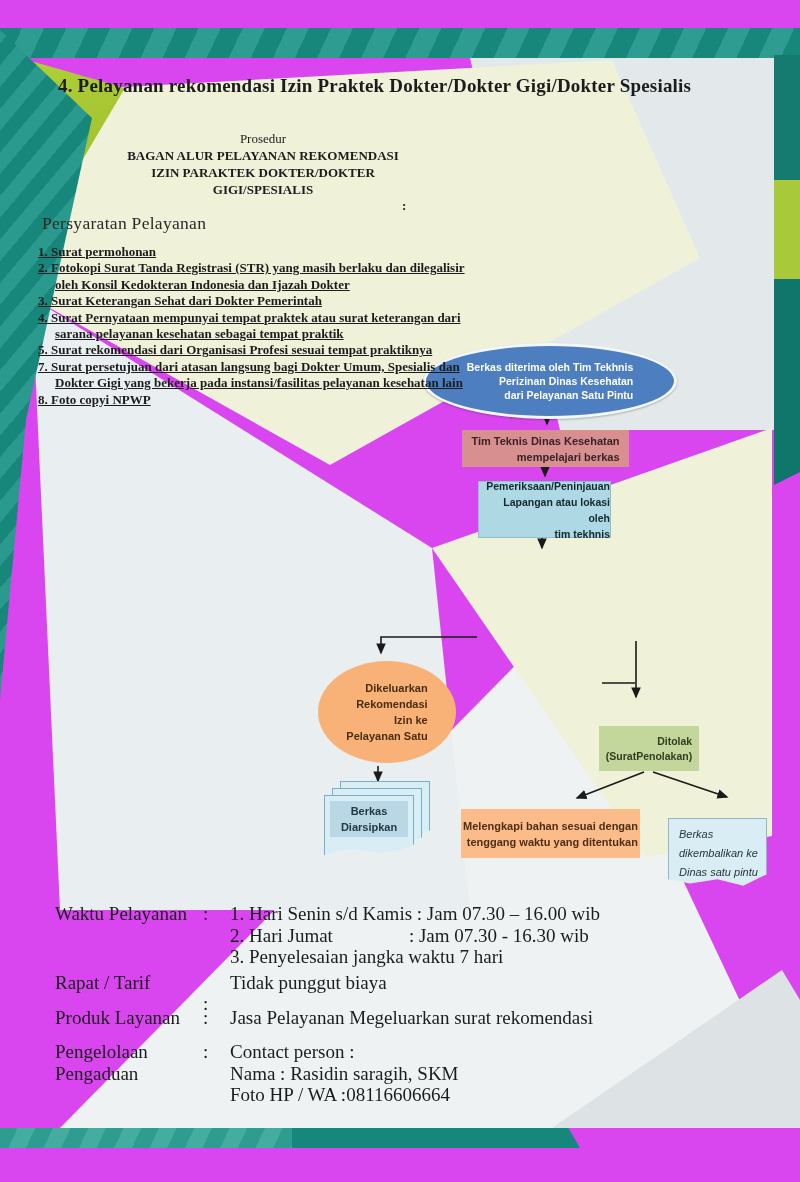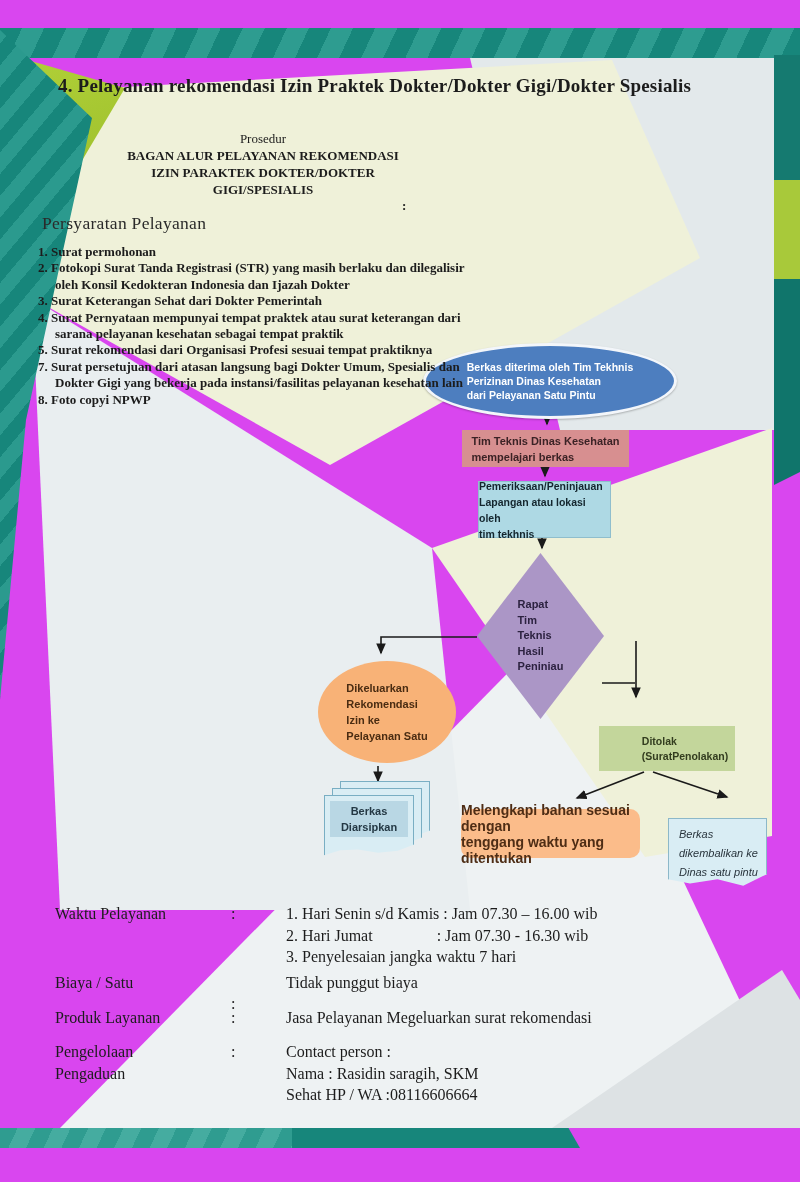--- a/index.html
+++ b/index.html
@@ -40,56 +40,56 @@
     clip-path:polygon(0 0,96% 0,100% 100%,0 100%);}
   
   .doc-title{left:58px;top:75px;width:700px;font-size:19px;font-weight:bold;
     letter-spacing:.2px;z-index:6;}
   .proc-block{left:103px;top:130px;width:320px;text-align:center;font-size:13px;
     line-height:17px;z-index:6;}
   .proc-block .bold{font-weight:bold;}
   .lone-colon-top{left:402px;top:198px;font-size:13px;font-weight:bold;z-index:6;}
   .req-heading{left:42px;top:213px;font-size:17.5px;letter-spacing:.3px;color:#2a2a2a;z-index:6;}
   .req-list{left:38px;top:244px;width:442px;z-index:6;font-size:13px;font-weight:bold;
-    line-height:16.4px;}
+    line-height:16.4px;text-decoration:underline;}
   .req-list ol{list-style:none;margin:0;padding:0;}
   .req-list li{padding-left:17px;text-indent:-17px;}
   
   .node{position:absolute;z-index:4;display:flex;align-items:center;justify-content:center;
-    text-align:left;font-family:"Liberation Sans",sans-serif;font-weight:bold;
+    text-align:right;font-family:"Liberation Sans",sans-serif;font-weight:bold;
     white-space:pre-line;}
   .n-start{left:423px;top:343px;width:248px;height:70px;border-radius:50%;
     border:3px solid #f3f6fa;color:#fff;font-size:10.5px;line-height:14px;
     box-shadow:0 1px 2px rgba(0,0,0,.25);}
   .n-study{left:462px;top:430px;width:167px;height:37px;font-size:11px;line-height:16px;color:#3b2225;}
   .n-inspect{left:478px;top:481px;width:131px;height:55px;font-size:10.5px;line-height:16px;
     color:#14262e;border:1px solid #8fbecd;}
   .n-decision{left:477px;top:553px;width:127px;height:166px;font-size:11px;line-height:15.5px;
     color:#2c2240;clip-path:polygon(50% 0,100% 50%,50% 100%,0 50%);}
   .n-issued{left:318px;top:661px;width:138px;height:102px;border-radius:50%;
     font-size:11px;line-height:16px;color:#4a2c12;}
   .n-rejected{left:599px;top:726px;width:100px;height:45px;font-size:10.5px;line-height:15px;color:#333d1f;}
-  .n-complete{left:461px;top:809px;width:179px;height:49px;border-radius:10px;
-    font-size:14px;line-height:16px;color:#4e2d15;}
+  .n-complete{left:461px;top:809px;width:179px;height:49px;border-radius:0;
+    font-size:11px;line-height:16px;color:#4e2d15;}
   .doc-shape{position:absolute;z-index:4;border:1.5px solid #79aec3;
     clip-path:polygon(0 0,100% 0,100% 80%,82% 90%,60% 93%,38% 88%,18% 89%,0 97%);}
   .docs-back{left:340px;top:781px;width:88px;height:60px;}
   .docs-mid{left:332px;top:788px;width:88px;height:60px;}
   .docs-front{left:324px;top:795px;width:88px;height:60px;display:flex;align-items:flex-start;justify-content:center;}
   .docs-label{margin-top:5px;width:78px;height:36px;display:flex;align-items:center;justify-content:center;
     text-align:center;font-family:"Liberation Sans",sans-serif;font-weight:bold;font-size:11px;
     line-height:16px;color:#243844;white-space:pre-line;}
   .n-returned{left:668px;top:818px;width:99px;height:72px;z-index:4;position:absolute;
     border:1px solid #8cb8c9;font-family:"Liberation Sans",sans-serif;font-style:italic;
     font-size:11px;line-height:19px;color:#28343c;padding:6px 4px 0 10px;box-sizing:border-box;
     white-space:pre-line;clip-path:polygon(0 0,100% 0,100% 78%,76% 94%,50% 85%,22px 91%,0 85%);}
   .flow-svg{position:absolute;left:0;top:0;z-index:3;pointer-events:none;}
   
   .info-row{position:absolute;left:55px;width:660px;display:flex;z-index:6;
-    font-size:16px;line-height:21.5px;gap:28px;}
+    font-size:19px;line-height:21.5px;}
   .info-label{width:148px;white-space:pre-line;flex:none;}
   .info-colon{width:27px;flex:none;}
   .info-values{flex:1;}
   .info-values div{white-space:pre-wrap;}
   .r0{top:903px;} .r1{top:972px;} .r2{top:993px;} .r3{top:1007px;} .r4{top:1041px;}
 </style>
 </head>
 <body>
 
 <div class="page">
@@ -146,56 +146,51 @@
   </svg>
 
   <div class="node n-start" style="background-color: rgb(77, 126, 191);">Berkas diterima oleh Tim Tekhnis
 Perizinan Dinas Kesehatan
 dari Pelayanan Satu Pintu</div>
   <div class="node n-inspect" style="background-color: rgb(174, 217, 228);">Pemeriksaan/Peninjauan
 Lapangan atau lokasi oleh
 tim tekhnis</div>
   <div class="node n-study" style="background-color: rgb(215, 143, 144);">Tim Teknis Dinas Kesehatan
 mempelajari berkas</div>
-  <div class="node n-decision" style="background-color: rgb(171, 150, 198);">Rapat
-Tim
-Teknis
-Hasil
-Peniniau</div>
   <div class="node n-issued" style="background-color: rgb(248, 178, 119);">Dikeluarkan
 Rekomendasi
 Izin ke
 Pelayanan Satu</div>
 
   <div class="doc-shape docs-back" style="background-color: rgb(217, 237, 244);"></div>
   <div class="doc-shape docs-mid" style="background-color: rgb(217, 237, 244);"></div>
   <div class="doc-shape docs-front" style="background-color: rgb(217, 237, 244);">
     <div class="docs-label" style="background-color: rgb(185, 215, 228);">Berkas
 Diarsipkan</div>
   </div>
 
-  <div class="node n-rejected" style="background-color: rgb(195, 214, 155); padding-left: 36px;">Ditolak
+  <div class="node n-rejected" style="background-color: rgb(195, 214, 155);">Ditolak
 (SuratPenolakan)</div>
   <div class="node n-complete" style="background-color: rgb(251, 188, 138);">Melengkapi bahan sesuai dengan
 tenggang waktu yang  ditentukan</div>
   <div class="n-returned" style="background-color: rgb(217, 237, 244);">Berkas
 dikembalikan ke
 Dinas satu pintu</div>
 
   <div class="info-row r0">
     <div class="info-label">Waktu Pelayanan</div>
     <div class="info-colon">:</div>
     <div class="info-values">
       <div>1. Hari Senin s/d Kamis : Jam 07.30 – 16.00 wib</div>
       <div>2. Hari Jumat                : Jam 07.30 - 16.30 wib</div>
       <div>3. Penyelesaian jangka waktu 7 hari</div>
     </div>
   </div>
   <div class="info-row r1">
-    <div class="info-label">Biaya / Satu</div>
+    <div class="info-label">Rapat / Tarif</div>
     <div class="info-colon"></div>
     <div class="info-values">
       <div>Tidak punggut biaya</div>
     </div>
   </div>
   <div class="info-row r2">
     <div class="info-label"></div>
     <div class="info-colon">:</div>
     <div class="info-values"></div>
   </div>
@@ -206,17 +201,17 @@
       <div>Jasa Pelayanan Megeluarkan surat rekomendasi</div>
     </div>
   </div>
   <div class="info-row r4">
     <div class="info-label">Pengelolaan
 Pengaduan</div>
     <div class="info-colon">:</div>
     <div class="info-values">
       <div>Contact person :</div>
       <div>Nama : Rasidin saragih, SKM</div>
-      <div>Sehat HP / WA :08116606664</div>
+      <div>Foto HP / WA :08116606664</div>
     </div>
   </div>
 
 </div>
 
 </body></html>

